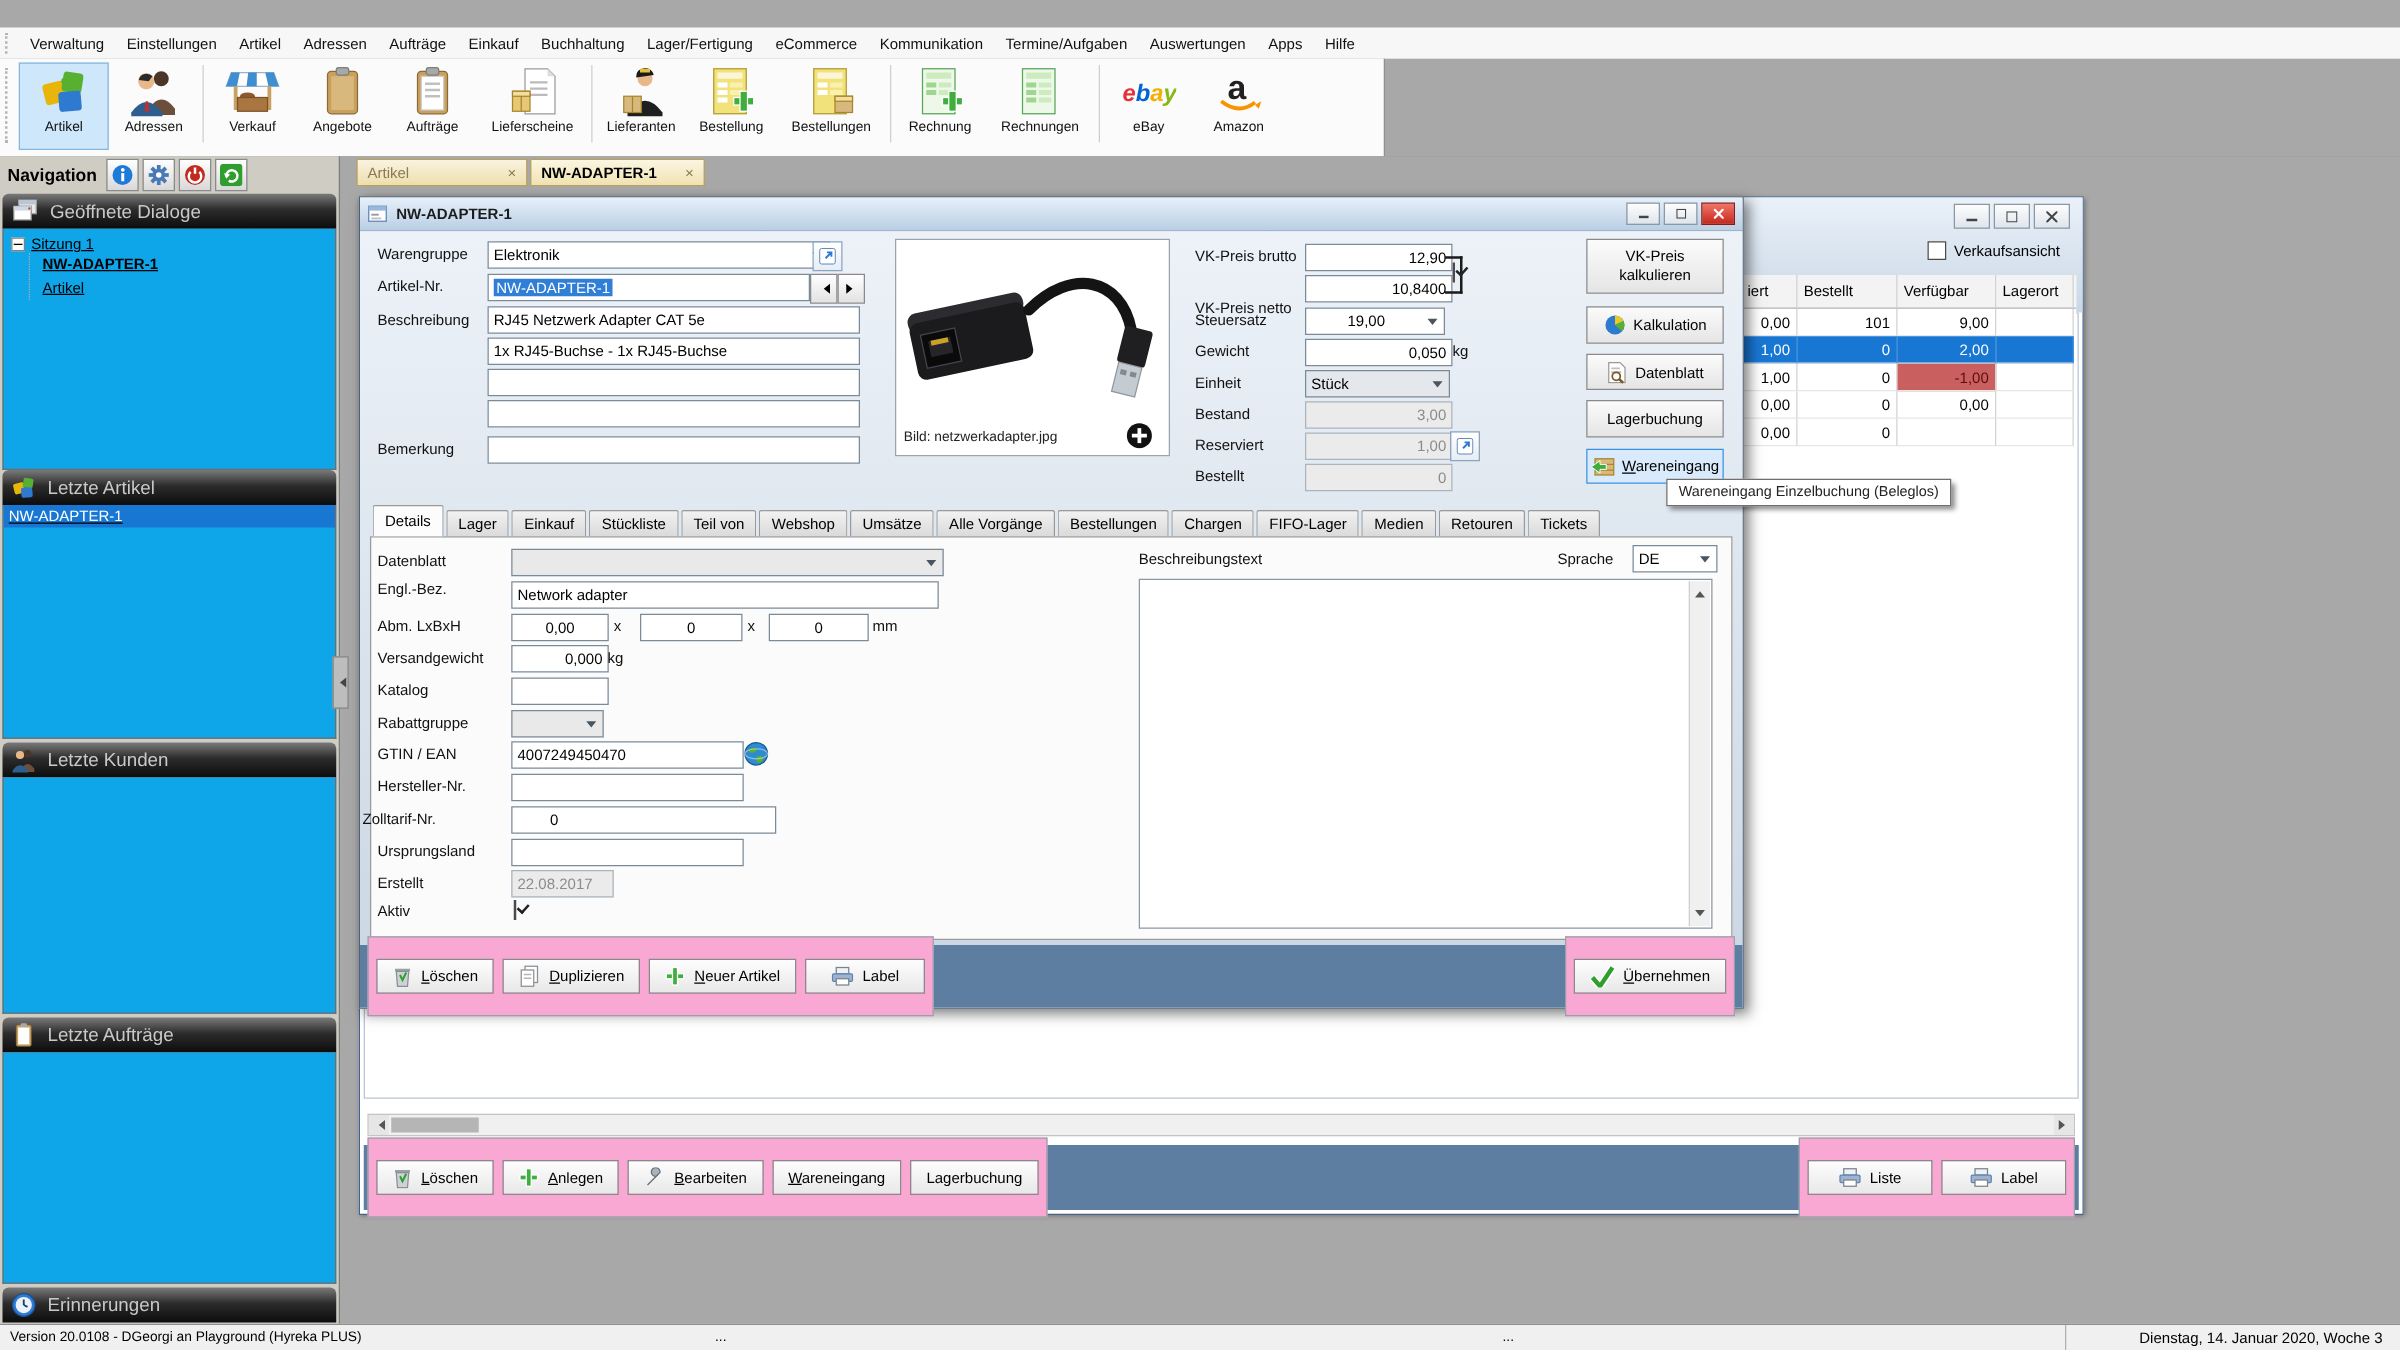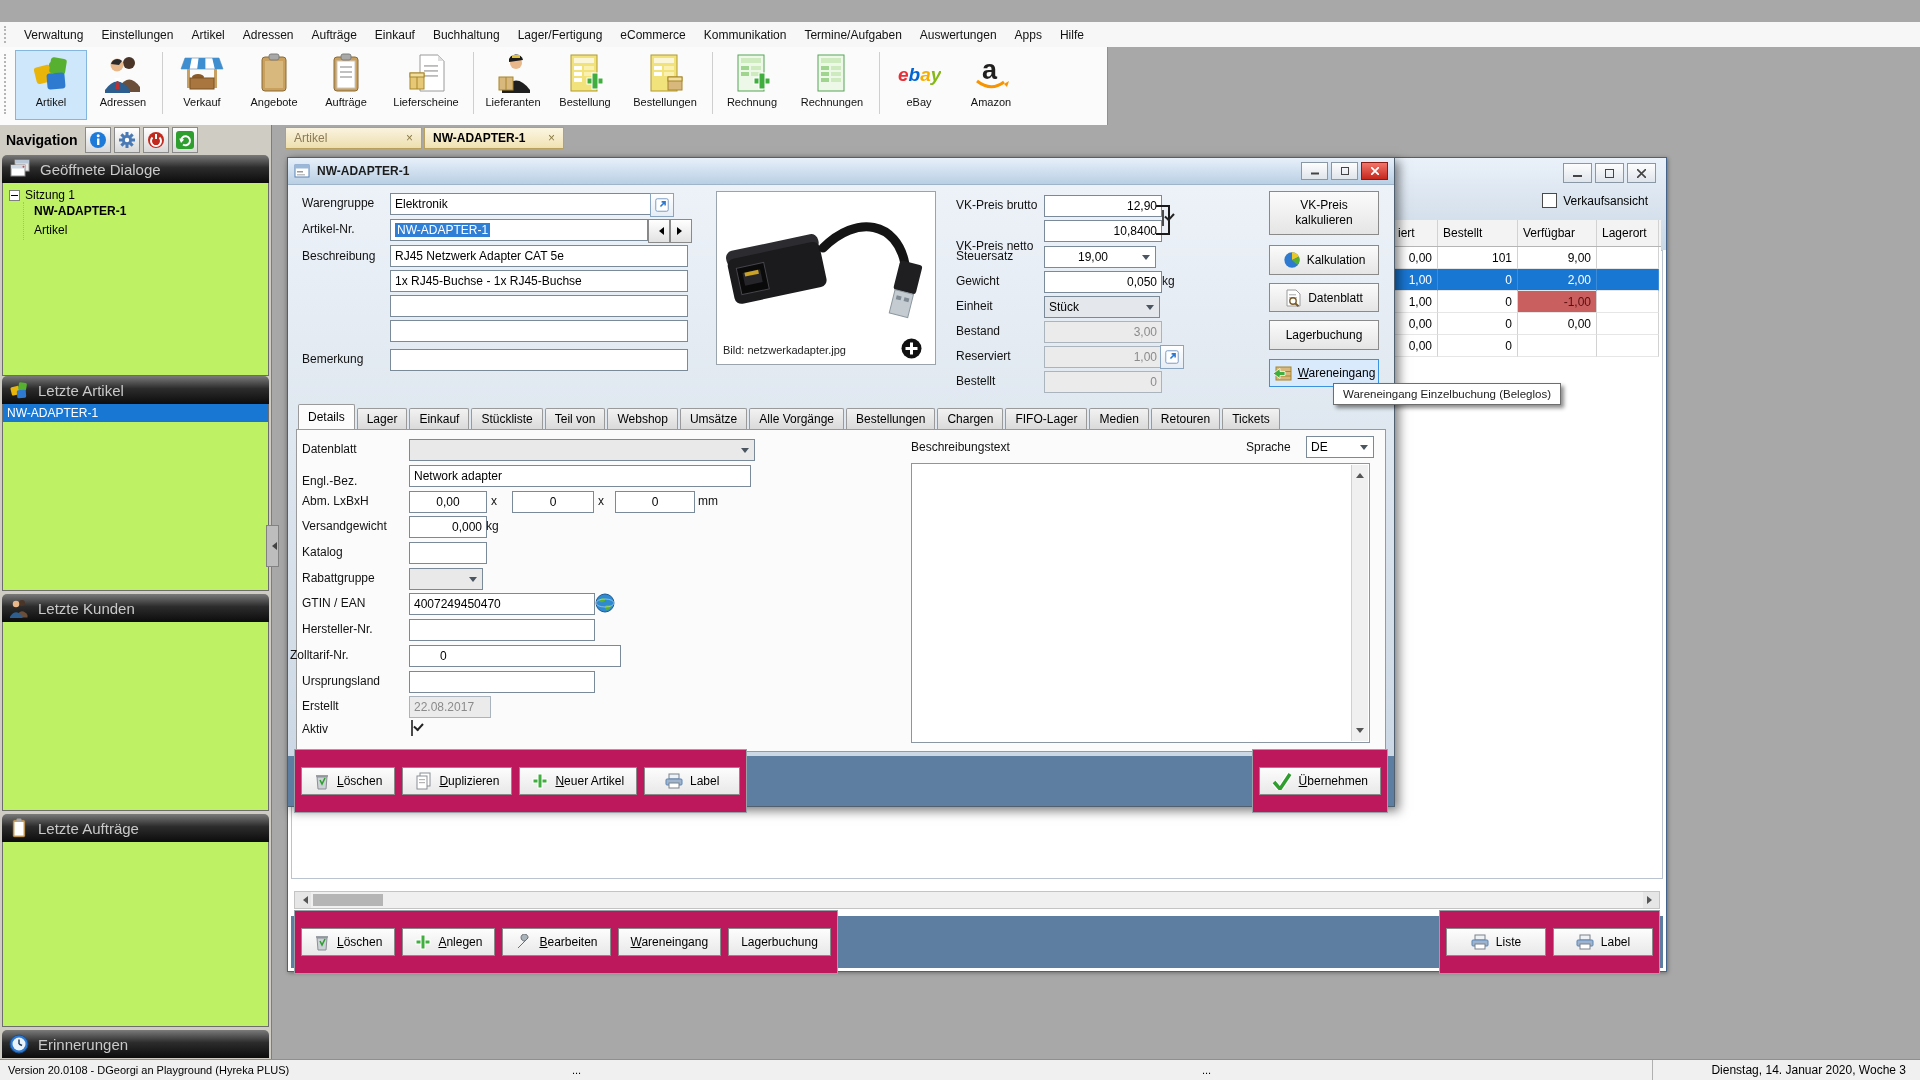--- a/index.html
+++ b/index.html
@@ -22,21 +22,21 @@
   .titem.sel{background:#cfe7fb;border:1px solid #84b7e0;}
   .titem .lbl{font-size:11px;color:#111;white-space:nowrap;}
   .tsep{width:1px;height:62px;background:#cfcfcf;margin:2px 3px 0 3px;}
   .icon44{width:44px;height:44px;}
   
   #sidebar{position:absolute;left:0;top:125px;width:272px;bottom:20px;background:#cfccc4;border-right:1px solid #7d7d7d;box-sizing:border-box;padding:0 2px;display:flex;flex-direction:column;}
   #navbar{height:30px;display:flex;align-items:center;gap:3px;padding:0 4px;}
   #navbar .nv{font-weight:bold;font-size:14px;margin-right:4px;}
   .nbtn{width:24px;height:24px;border:1px solid #8a8a8a;background:linear-gradient(#ffffff,#d8d8d8);display:flex;align-items:center;justify-content:center;}
   .shead{height:28px;display:flex;align-items:center;gap:8px;background:linear-gradient(#7a7a7a,#2c2c2c 45%,#0c0c0c);color:#c9c9c9;font-size:15px;padding:0 6px;border-radius:5px 5px 0 0;}
-  .scontent{background:#bef264;border:1px solid #6d6d6d;border-top:none;overflow:hidden;}
+  .scontent{background:#0ea5e9;border:1px solid #6d6d6d;border-top:none;overflow:hidden;text-decoration:underline;}
   .tree{padding:5px 6px;font-size:12px;}
   .texp{display:inline-block;width:9px;height:9px;border:1px solid #808080;background:#fff;position:relative;vertical-align:middle;margin-right:5px;}
   .texp::after{content:"";position:absolute;left:1px;right:1px;top:4px;border-top:1px solid #000;}
   .tchild{margin-left:14px;padding-left:10px;border-left:1px dotted #b0b0b0;line-height:19px;}
   .selrow{background:#1977d4;color:#fff;padding:2px 4px;font-size:12px;}
   #collapse-handle{position:absolute;left:266px;top:525px;width:11px;height:40px;background:#bdbdbd;border:1px solid #828282;display:flex;align-items:center;justify-content:center;z-index:30;}
   .tri-l{width:0;height:0;border:4px solid transparent;border-right:5px solid #444;}
   
   #main{position:absolute;left:272px;top:125px;right:0;bottom:20px;background:#a8a8a8;}
   .dtab0{position:absolute;top:2px;height:22px;display:flex;align-items:center;background:linear-gradient(#faf3df,#eddfae);border:1px solid #b9a25f;box-sizing:border-box;padding:0 8px;gap:8px;}
@@ -50,21 +50,21 @@
   .trow{display:grid;grid-template-columns:45px 80px 79px 62px;height:22px;}
   .trow.hdr{height:26px;background:#f3f3f3;border-bottom:1px solid #b5b5b5;}
   .tcell{border-right:1px solid #d2d2d2;display:flex;align-items:center;justify-content:flex-end;padding:0 5px;border-bottom:1px solid #e6e6e6;overflow:hidden;}
   .trow.hdr .tcell{justify-content:flex-start;border-bottom:none;}
   .trow.sel .tcell{background:#1977d4;color:#fff;border-right-color:#3c8cdc;}
   .tcell.neg{background:#c95f5f;color:#5c0d0d;}
   .hsb{position:absolute;left:6px;right:6px;bottom:62px;height:16px;background:#f0f0f0;border:1px solid #c4c4c4;display:flex;align-items:center;}
   .sbarrow{width:16px;height:100%;display:flex;align-items:center;justify-content:center;background:#e6e6e6;}
   .sbthumb{width:70px;height:12px;background:#b5b5b5;margin-left:2px;}
   .footerbar{position:absolute;left:3px;right:3px;bottom:3px;height:52px;background:#5d7da1;display:flex;align-items:center;padding:0 3px;box-sizing:border-box;}
-  .btngroup{background:#be185d;border:1px solid #98a0a8;display:flex;gap:7px;padding:17px 6px;align-items:center;}
+  .btngroup{background:#f9a8d4;border:1px solid #98a0a8;display:flex;gap:7px;padding:17px 6px;align-items:center;}
   .btn{height:28px;background:linear-gradient(#fdfdfd,#e8e8e8);border:1px solid #8a8a8a;display:flex;align-items:center;justify-content:center;gap:7px;font-size:12px;padding:0 12px;box-sizing:border-box;}
   .ak{display:inline-block;}
   .ak::first-letter{text-decoration:underline;}
   
   #dialog{position:absolute;left:15px;top:32px;width:1106px;height:648px;border:1px solid #51606f;box-shadow:4px 4px 10px rgba(0,0,0,.5);z-index:5;background:#dde6ef;}
   #dlg-title{position:absolute;left:0;right:0;top:0;height:27px;background:linear-gradient(#e7f0fa,#b9cfe4);display:flex;align-items:center;padding:0 6px;border-bottom:1px solid #9fb4c9;box-sizing:border-box;}
   #dlg-title .t{margin-left:7px;font-weight:600;color:#1c1c1c;}
   .dwb{width:25px;height:16px;border:1px solid #8a97a5;background:linear-gradient(#fdfdfd,#dfe5ec);display:flex;align-items:center;justify-content:center;margin-left:3px;}
   .dwb.close{background:linear-gradient(#f2756a,#c5281c);border-color:#8a1a12;}
   #dlg-body{position:absolute;left:0;right:0;top:27px;bottom:0;background:linear-gradient(#edf2f8,#c9d6e3);}
@@ -723,21 +723,21 @@
           <span class="dtab">Tickets</span>
         </div>
         <div id="tabpanel"></div>
 
         
         <span class="flabel" style="left:14px;top:257px">Datenblatt</span>
         <div class="combo dis" style="left:121px;top:254px;width:322px">
             <span class="chev"></span>
           </div>
 
-        <span class="flabel" style="left:14px;top:289px">Engl.-Bez.</span>
+        <span class="flabel" style="left:14px;top:279px">Engl.-Bez.</span>
         <div class="tbox" style="left:121px;top:280px;width:332px">
             <span>Network adapter</span>
           </div>
 
         <span class="flabel" style="left:14px;top:309px">Abm. LxBxH</span>
         <div class="tbox" style="left:121px;top:306px;width:68px;justify-content:center">
             <span>0,00</span>
           </div>
         <span class="flabel" style="left:203px;top:309px">x</span>
         <div class="tbox" style="left:224px;top:306px;width:72px;justify-content:center">

